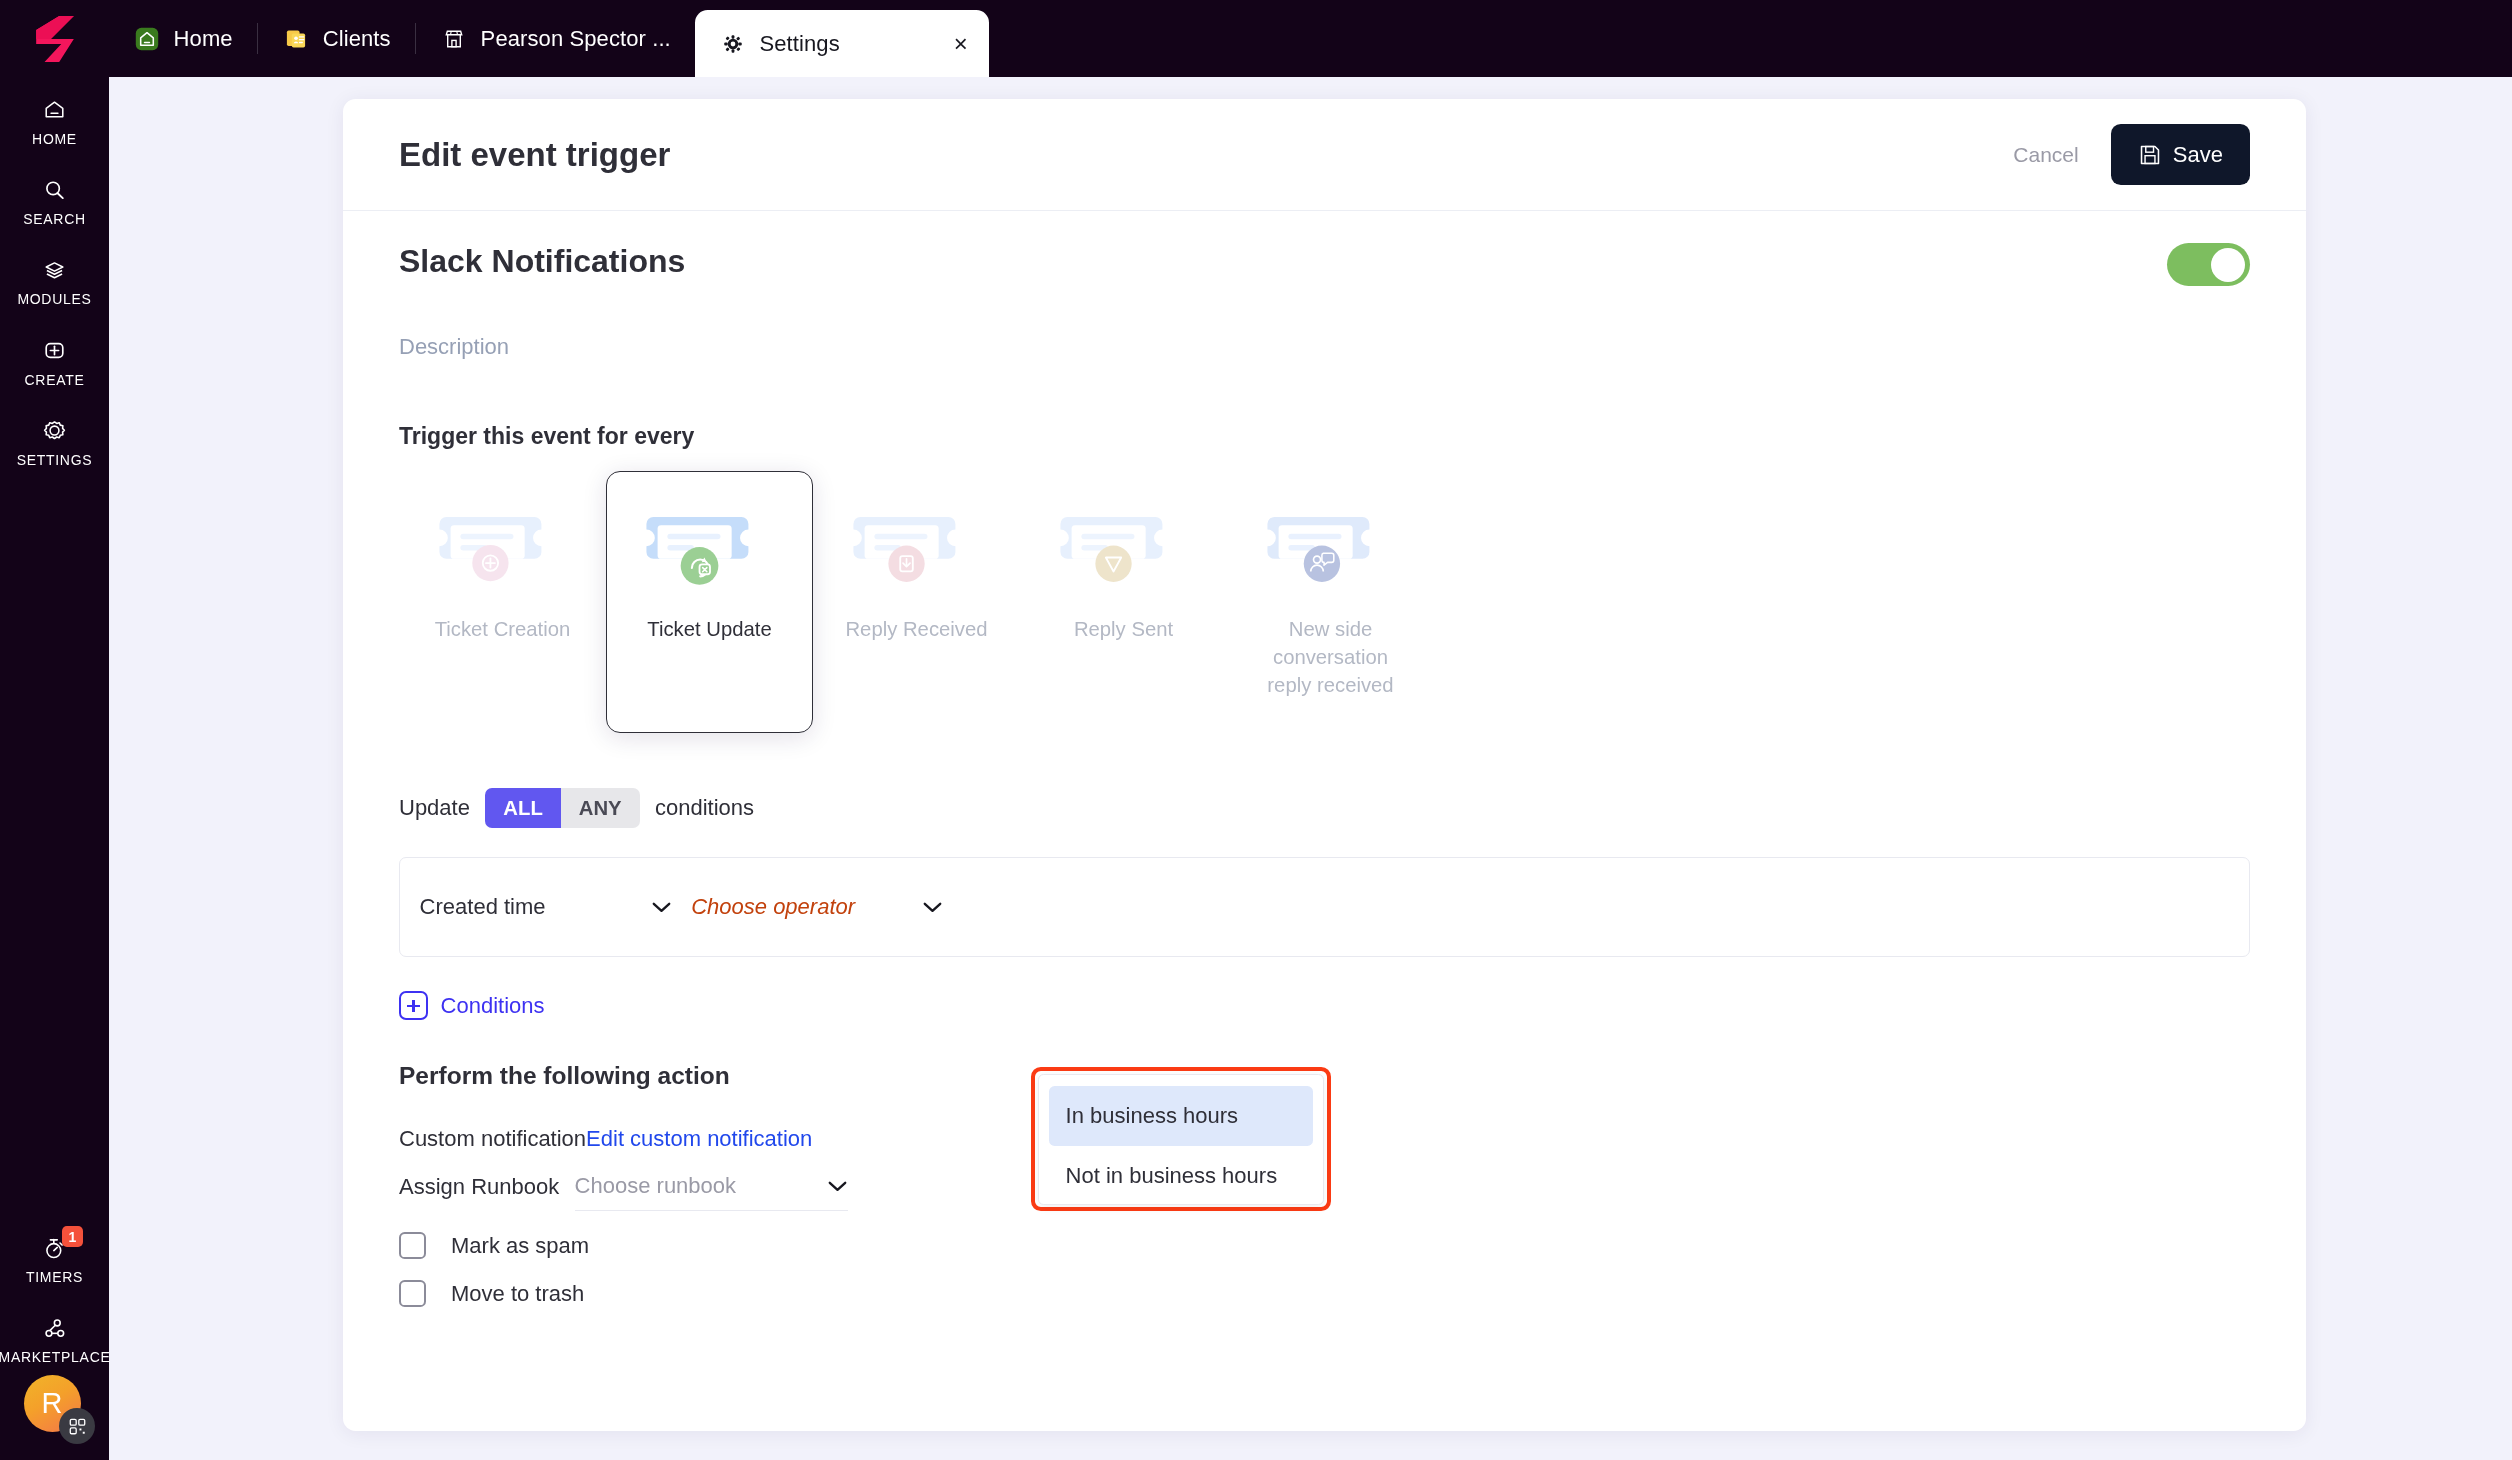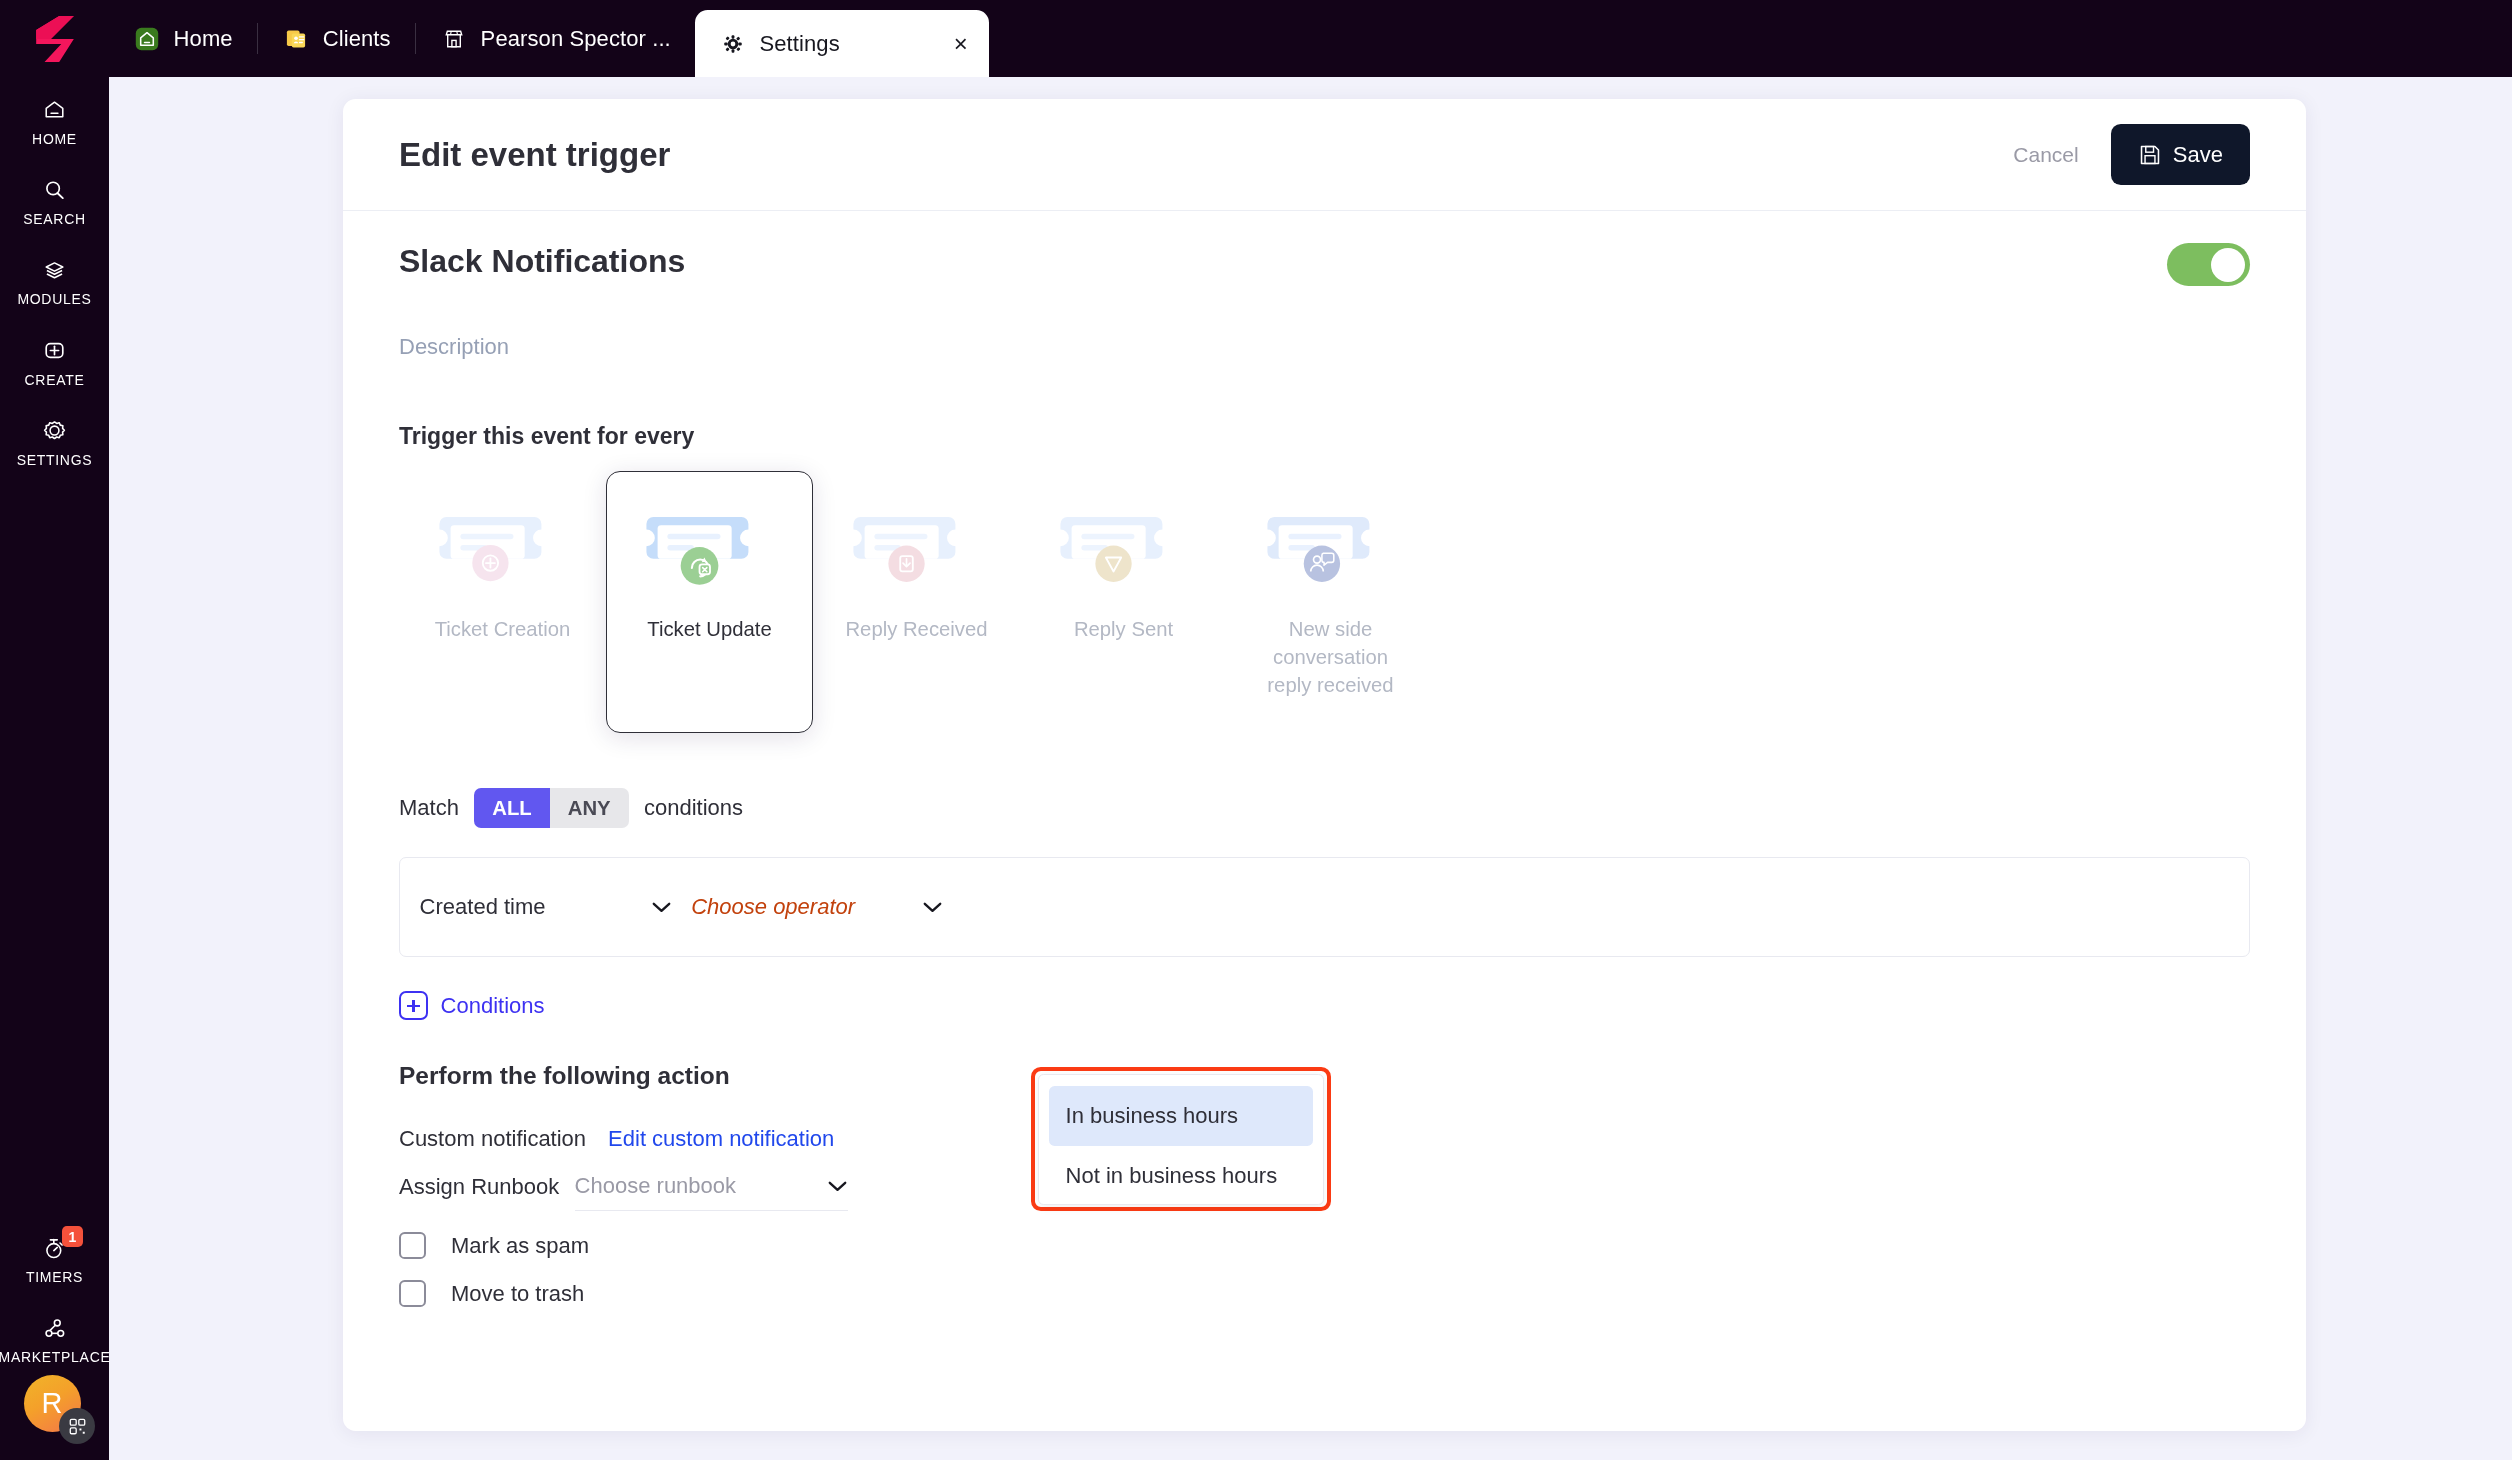--- a/index.html
+++ b/index.html
@@ -172,21 +172,21 @@
   }
   .plus-box::before, .plus-box::after {
     content: ""; position: absolute; background: #3d31f2;
   }
   .plus-box::before { left: 6.3px; right: 6.3px; top: 11.2px; height: 2.8px; }
   .plus-box::after  { top: 6.3px; bottom: 6.3px; left: 11.2px; width: 2.8px; }
 
   
   #action-head { margin-top: 42px; font-size: 24.5px; font-weight: bold; color: #2f2f38; }
   .act-line { display: flex; align-items: center; font-size: 22px; color: #2f2f38; }
-  #custom-notif-line { margin-top: 36px; gap: 22px; }
+  #custom-notif-line { margin-top: 36px; gap: 0; }
   #edit-custom-notif { color: #2148ec; }
   #runbook-line { margin-top: 9.8px; gap: 15.4px; }
   #runbook-select {
     display: flex; align-items: center; width: 273px;
     border-bottom: 1.4px solid #e8e9f0; height: 49px;
   }
   #runbook-select .ph { color: #9a9aa6; flex: 1; min-width: 0; font-size: 22px; }
   .cbrow { margin-top: 21px; display: flex; align-items: center; gap: 25px; font-size: 22px; color: #2f2f38; }
   .cbox { width: 27px; height: 27px; border: 2.1px solid #8b8b99; border-radius: 5.6px; flex: 0 0 27px; }
 
@@ -485,21 +485,21 @@
               <path d="M74 108 a9 9 0 0 1 18 0" fill="none" stroke="#fff" stroke-width="2.4"></path>
               <path d="M92 82 h12 a3 3 0 0 1 3 3 v7 a3 3 0 0 1 -3 3 h-6 l-5 4 v-4 a3 3 0 0 1 -3 -3 v-7 a3 3 0 0 1 2 -3 Z" fill="none" stroke="#fff" stroke-width="2.2" stroke-linejoin="round"></path>
             </svg>
           </div>
           <div class="name">New side conversation reply received</div>
         </div>
 
       </div>
 
       <div id="match-row">
-        <span class="lbl">Match</span>
+        <span class="lbl">Update</span>
         <span class="seg on">ALL</span>
         <span class="seg off">ANY</span>
         <span class="tail">conditions</span>
       </div>
 
       <div id="condition-box">
         <div class="sel">
           <span class="val">Created time</span>
           <svg class="chev" viewBox="0 0 30 18">
             <path d="M4 4 L15 14 L26 4" fill="none" stroke="#17171f" stroke-width="3.4" stroke-linecap="round" stroke-linejoin="round"></path>

